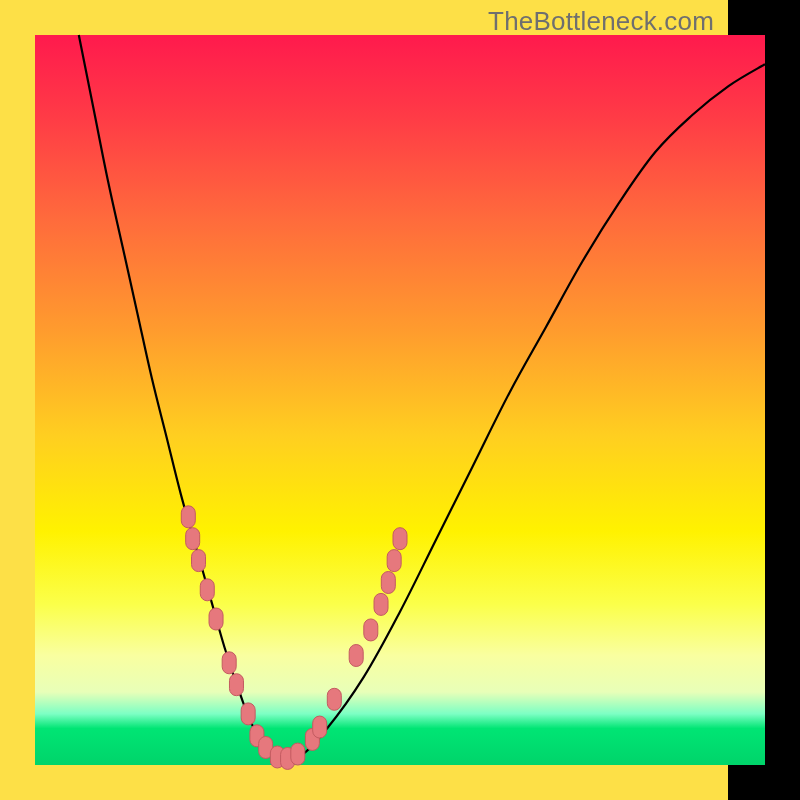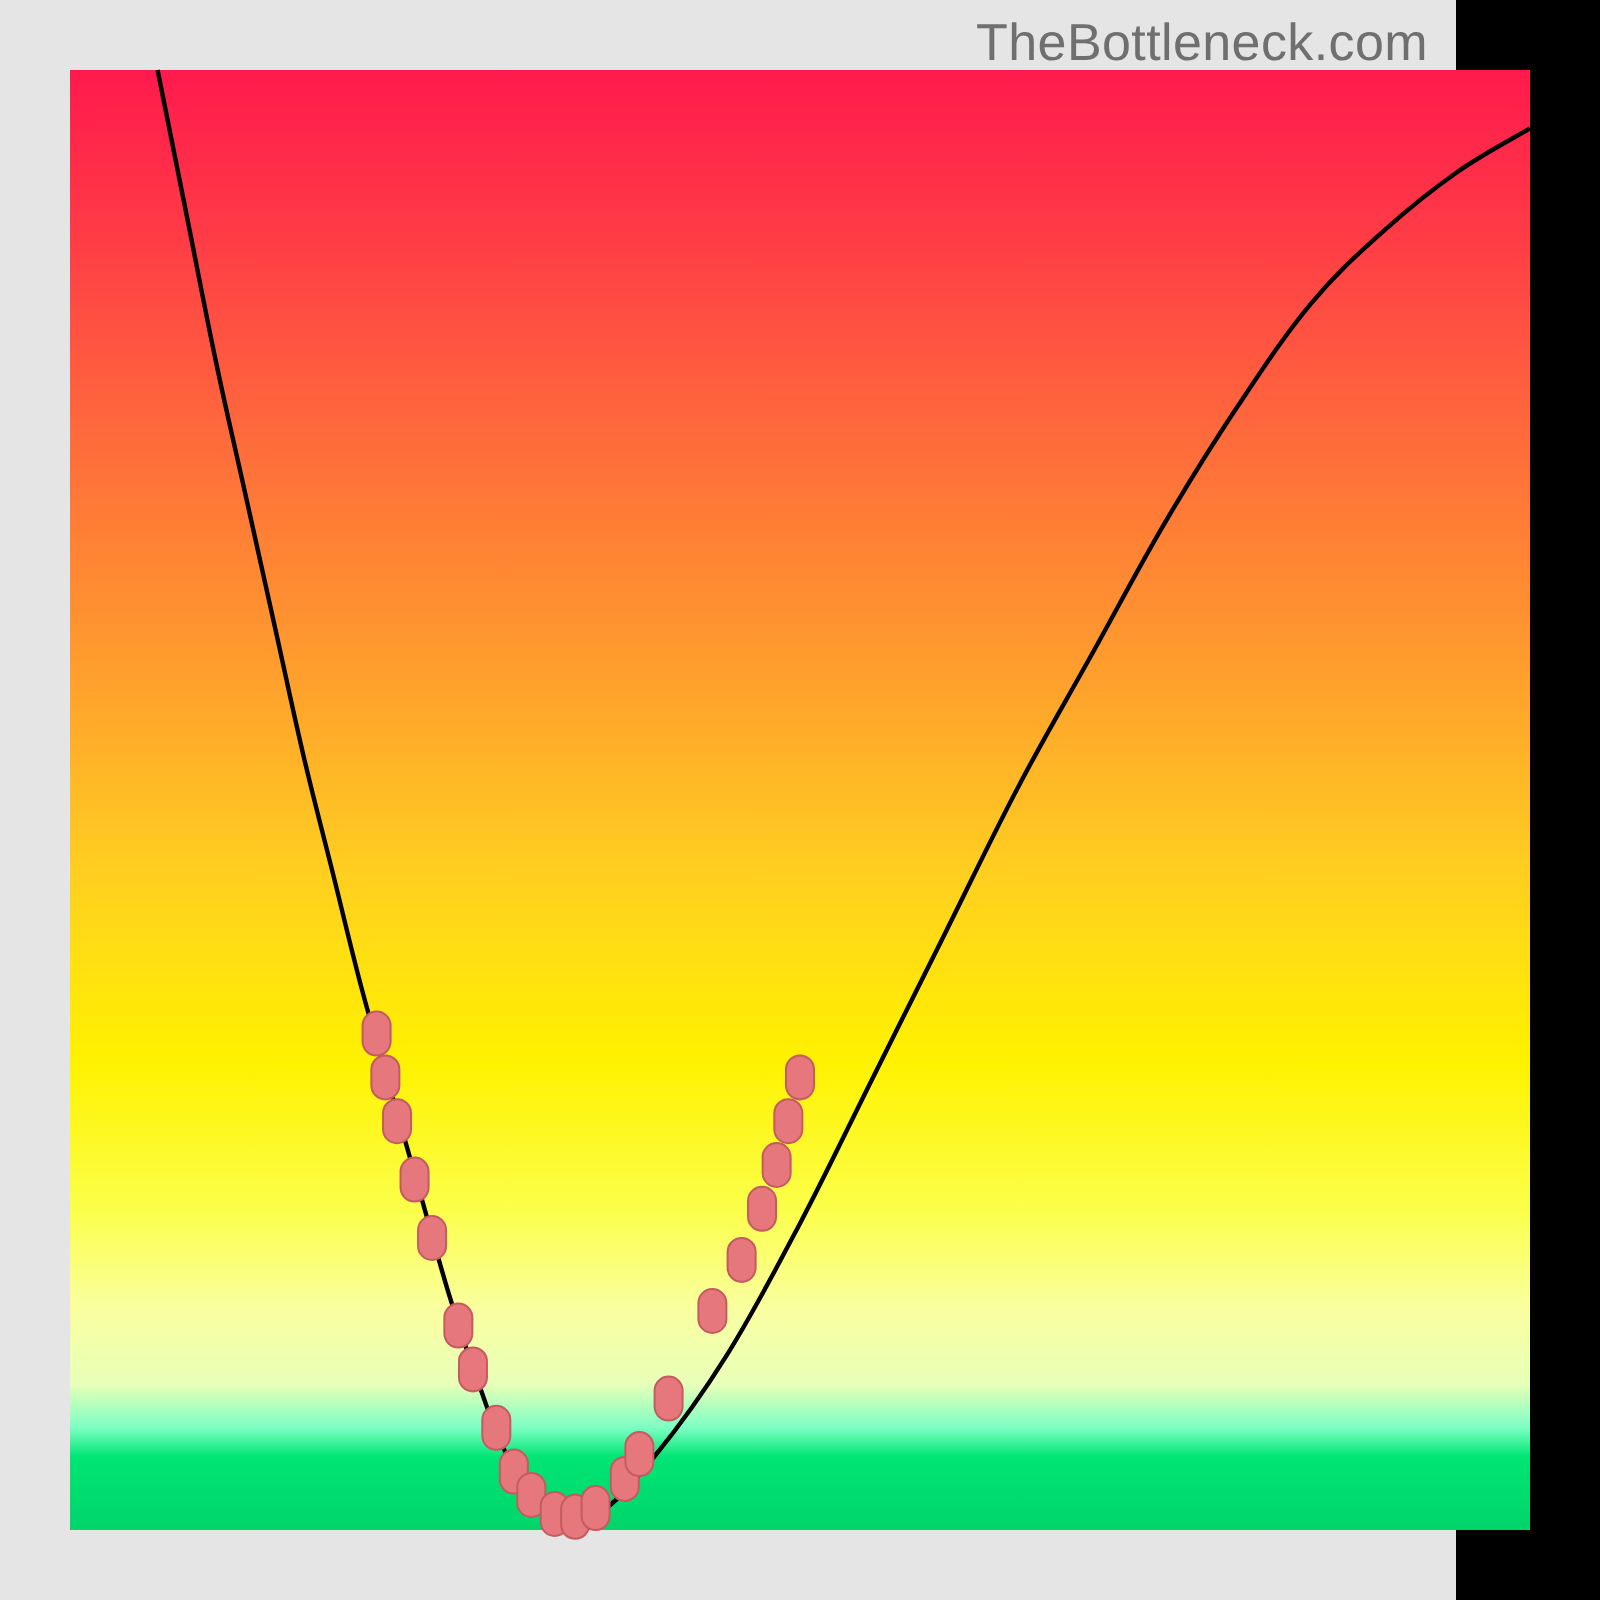--- a/index.html
+++ b/index.html
@@ -9,21 +9,21 @@
     height: 800px;
     overflow: hidden;
     background: #000;
   }
   .frame {
     position: absolute;
     left: 0;
     top: 0;
     width: 728px;
     height: 800px;
-    background: #e5e5e5;
+    background: #fde047;
   }
   .plot-area {
     position: absolute;
     left: 35px;
     top: 35px;
     width: 730px;
     height: 730px;
     background: linear-gradient(to bottom,
       #ff1a4d 0%,
       #ff3747 10%,

